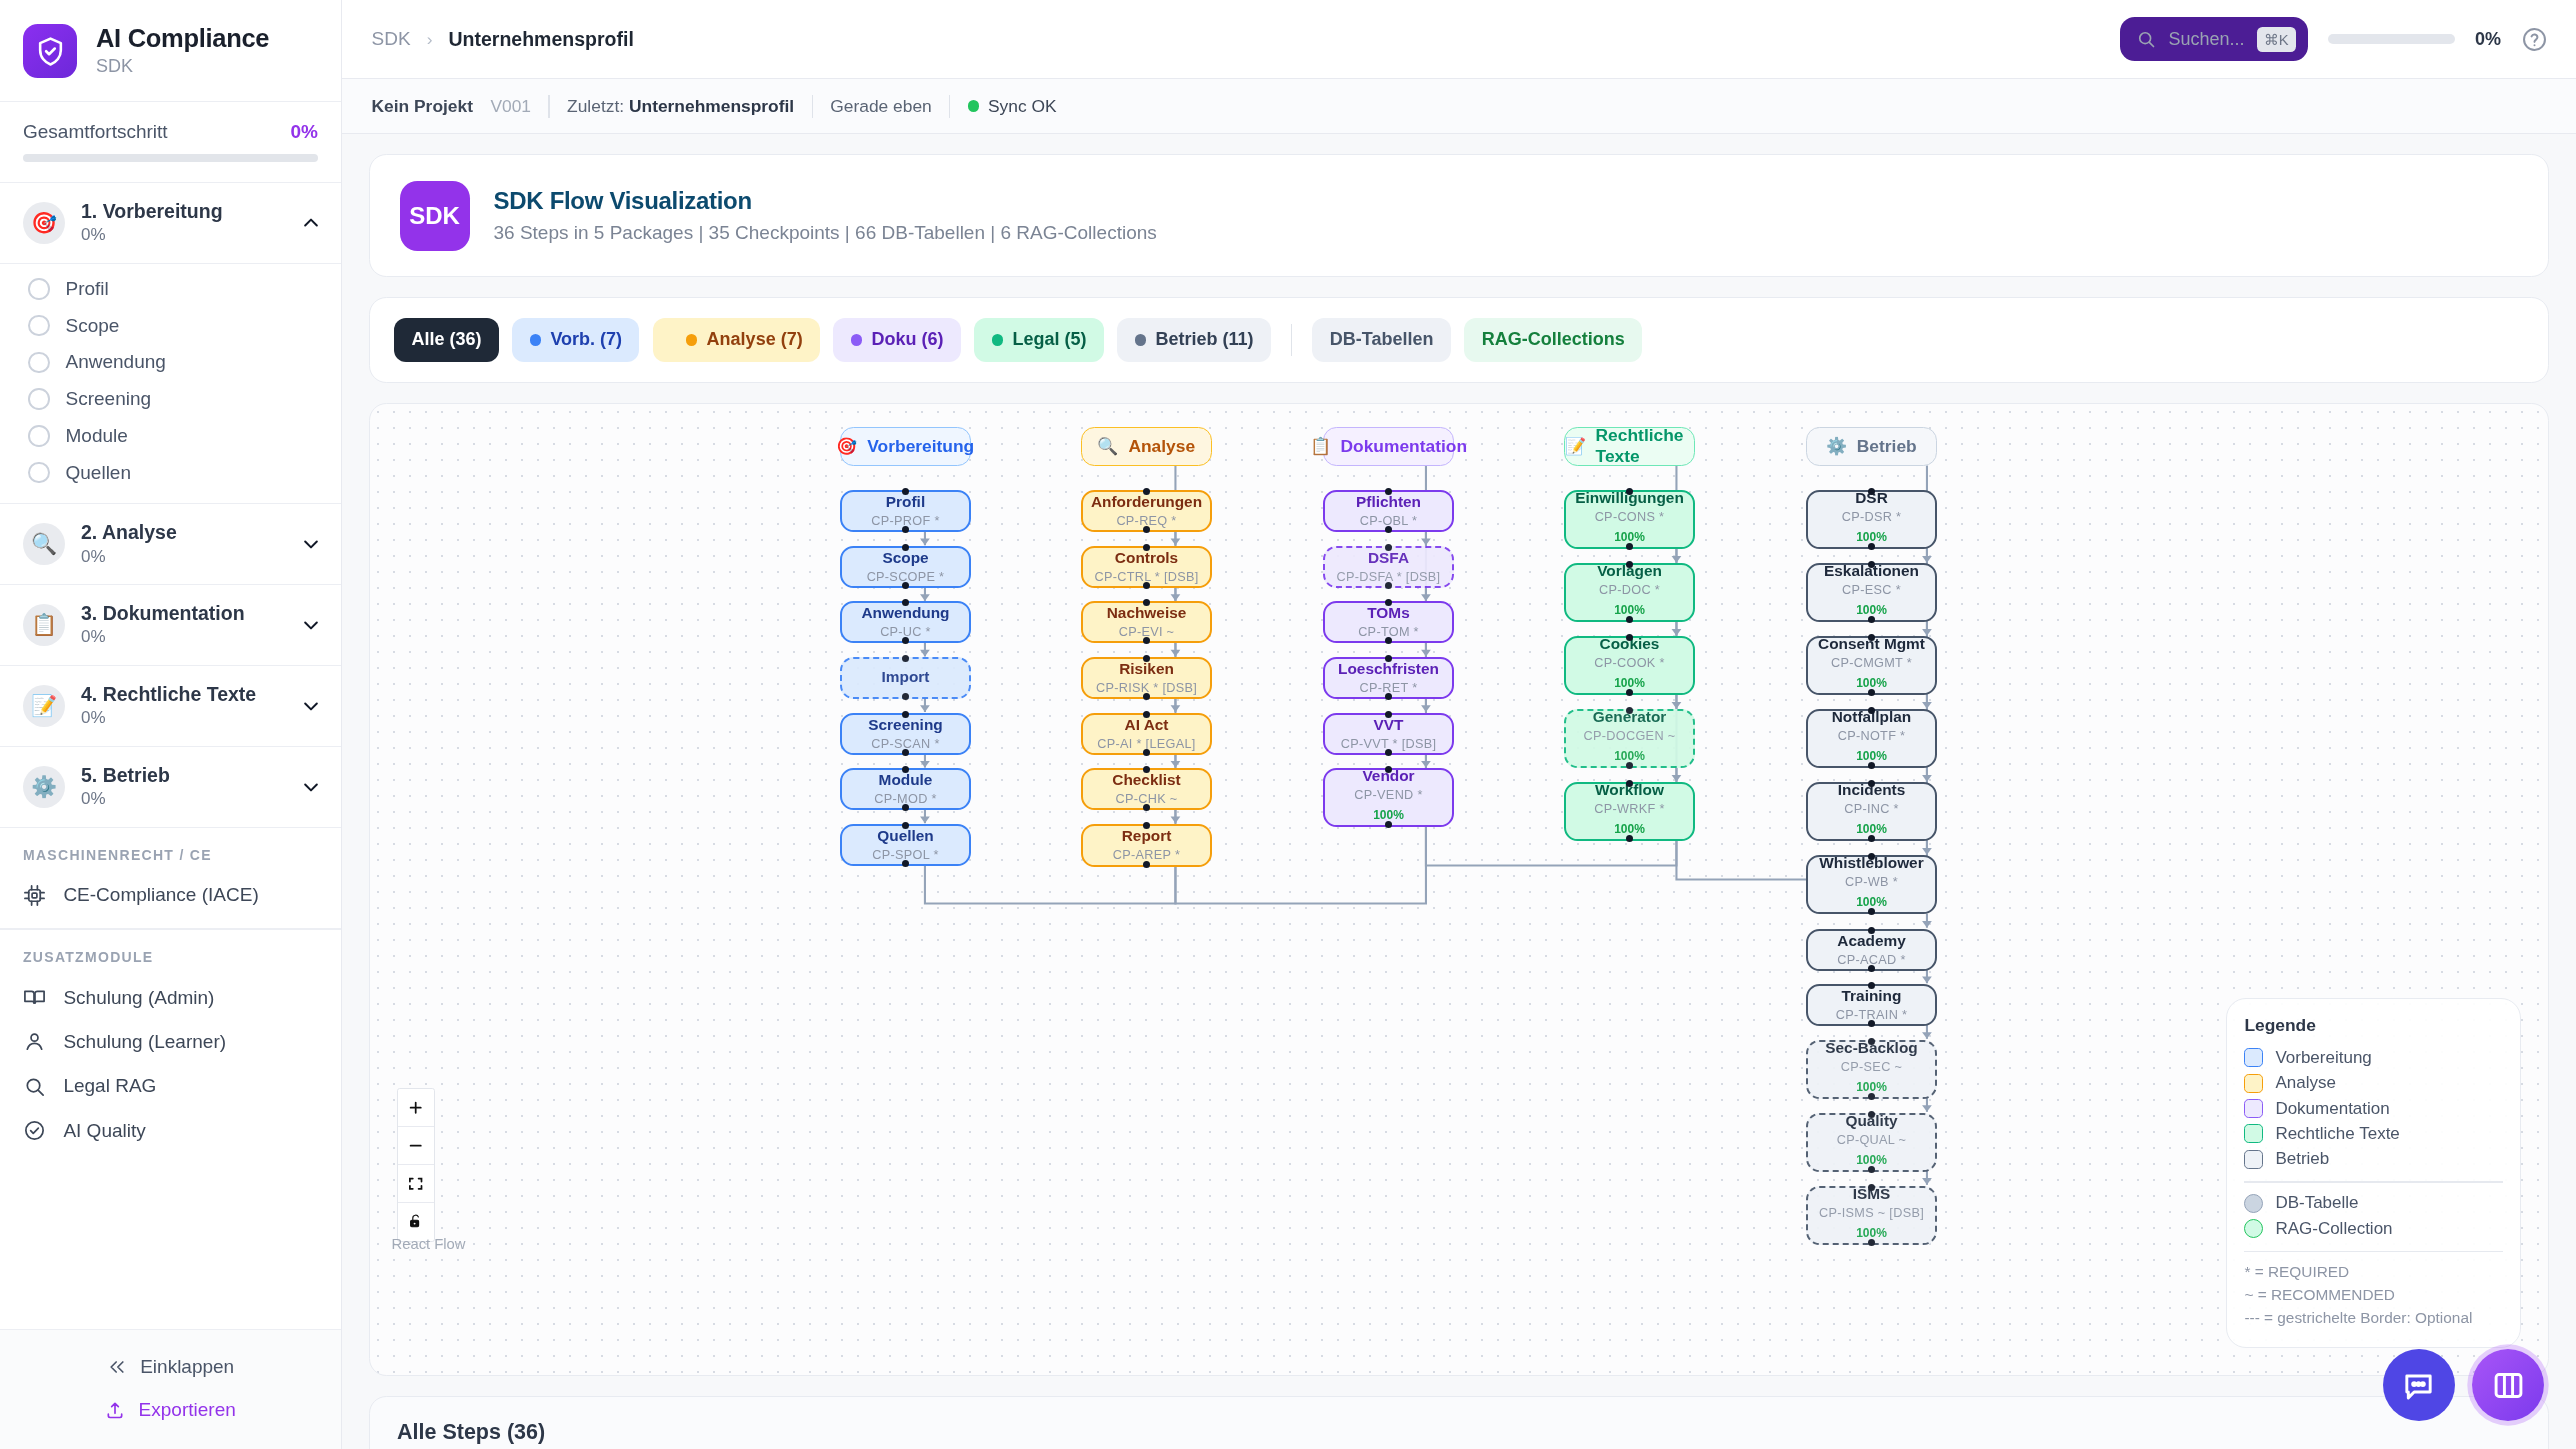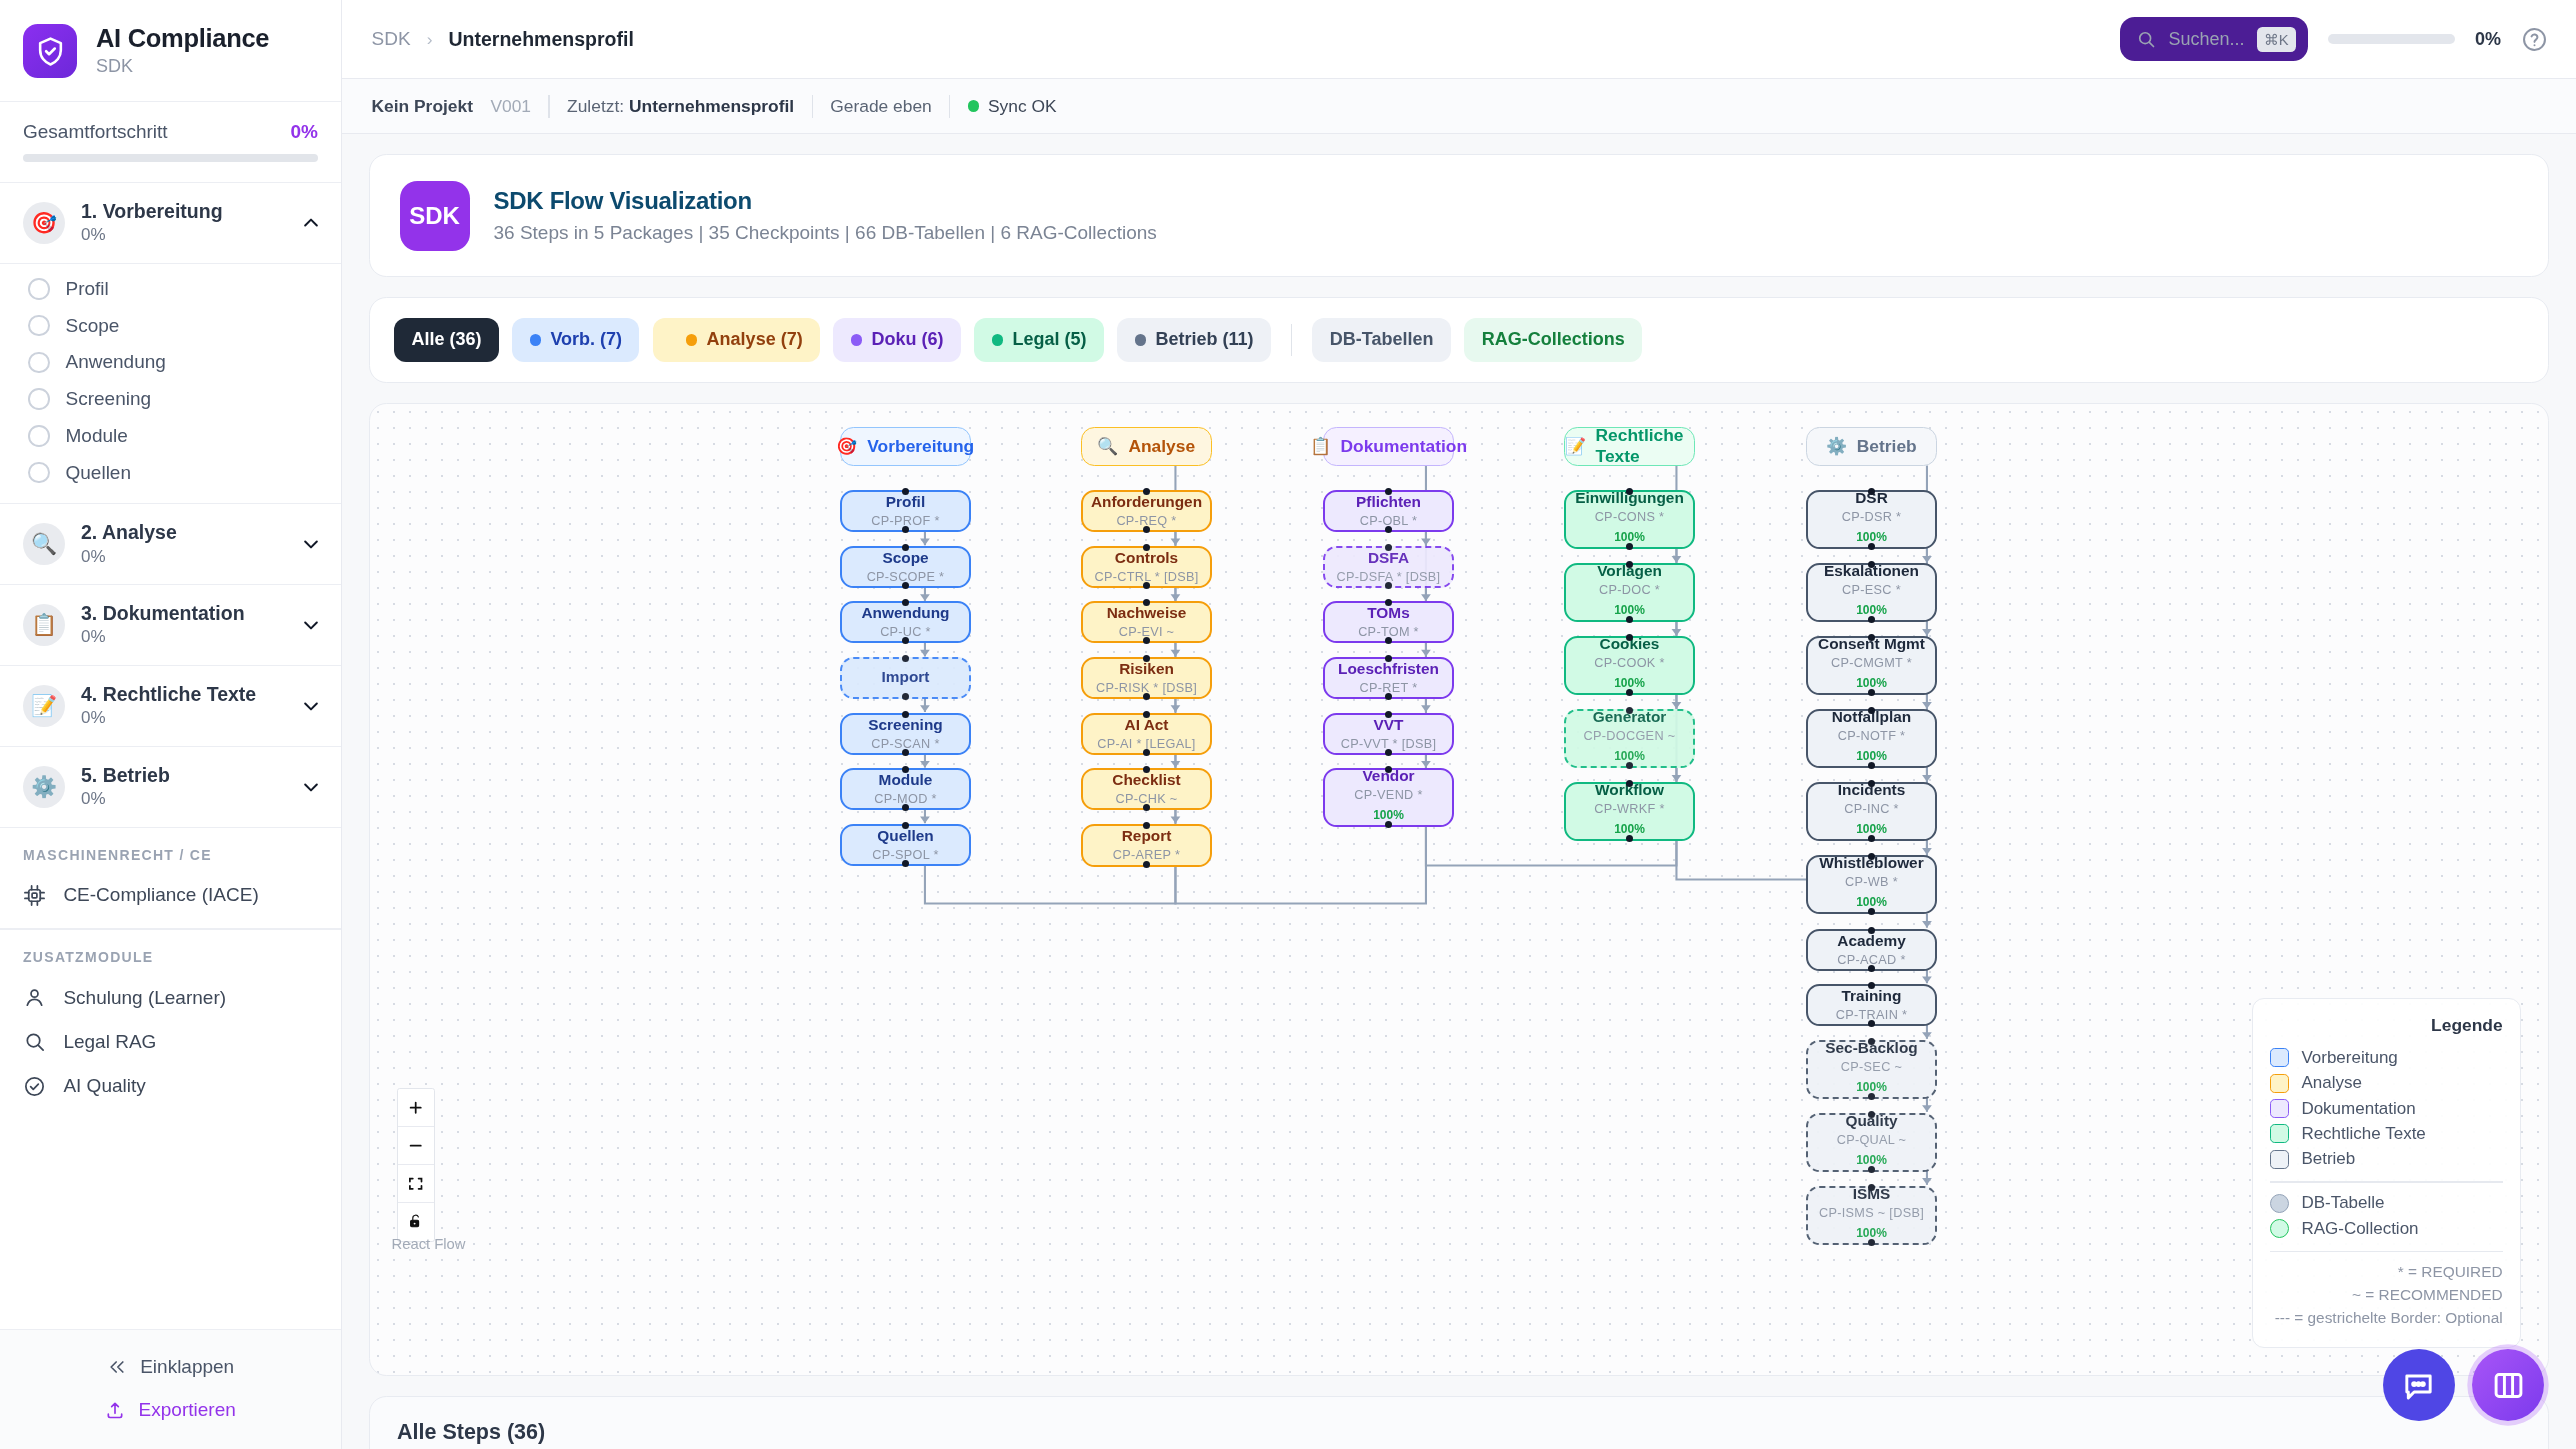--- a/index.html
+++ b/index.html
@@ -160,23 +160,23 @@
   .fl-controls {
     position: absolute; left: 402px; top: 1181px; width: 38px;
     background: #fff; border: 0.7px solid #e3e6ec; border-radius: 2.7px; overflow: hidden; z-index: 6;
   }
   .fl-btn { height: 38px; display: flex; align-items: center; justify-content: center; border-bottom: 0.7px solid #e8eaf0; cursor: pointer; }
   .fl-btn:last-child { border-bottom: none; }
   .fl-btn svg { width: 17.4px; height: 17.4px; }
   .fl-attr { position: absolute; left: 396px; top: 1332px; font-size: 14.8px; color: #a2aab7; z-index: 6; }
 
   .legend {
-    position: absolute; right: 27px; bottom: 27px; width: 269px;
-    background: rgba(255,255,255,0.93); border: 1.3px solid #e8ebf1; border-radius: 12px;
-    padding: 16px 17.4px 17.4px 17.4px; z-index: 5; text-align: right;
+    position: absolute; right: 27px; bottom: 27px; width: 295px;
+    background: rgba(255,255,255,0.93); border: 1.3px solid #e8ebf1; border-radius: 20px;
+    padding: 16px 17.4px 17.4px 17.4px; z-index: 5;
   }
   .legend h4 { font-size: 17.4px; font-weight: 700; color: #2d3748; margin-bottom: 9.4px; }
   .lg-row { display: flex; align-items: center; gap: 12px; padding: 2.7px 0; }
   .lg-sq { width: 19px; height: 19px; border-radius: 4.7px; flex: 0 0 19px; }
   .lg-ci { width: 19px; height: 19px; border-radius: 50%; flex: 0 0 19px; }
   .lg-tx { font-size: 17px; color: #4a5568; }
   .lg-hr { height: 1.3px; background: #e6e9ef; margin: 9.4px 0 8px 0; }
   .lg-note { font-size: 15.4px; color: #8d95a5; line-height: 1.5; }
 
   .steps-card { margin-top: 20px; border-radius: 17.4px 17.4px 0 0; background: #fafbfd; }
@@ -304,20 +304,27 @@
             <rect x="9.5" y="9.5" width="5" height="5" rx="1"></rect>
             <path d="M9 2v4M15 2v4M9 18v4M15 18v4M2 9h4M2 15h4M18 9h4M18 15h4"></path>
           </svg>
         <span>CE-Compliance (IACE)</span>
       </div>
       <div class="sb-divider"></div>
     </div>
 
     <div>
       <div class="sb-group-head">ZUSATZMODULE</div>
+      <div class="sb-link">
+        <svg viewBox="0 0 24 24" fill="none" stroke="#3d4757" stroke-width="1.8" stroke-linecap="round" stroke-linejoin="round">
+            <path d="M2 5.5h7a2.5 2.5 0 0 1 2.5 2.5v10a2 2 0 0 0-2-2H2z"></path>
+            <path d="M22 5.5h-7A2.5 2.5 0 0 0 12.5 8v10a2 2 0 0 1 2-2H22z"></path>
+          </svg>
+        <span>Schulung (Admin)</span>
+      </div>
       <div class="sb-link">
         <svg viewBox="0 0 24 24" fill="none" stroke="#3d4757" stroke-width="1.8" stroke-linecap="round">
             <circle cx="12" cy="8" r="3.6"></circle>
             <path d="M4.5 20c1.3-4 4.1-6 7.5-6s6.2 2 7.5 6"></path>
           </svg>
         <span>Schulung (Learner)</span>
       </div>
       <div class="sb-link">
         <svg viewBox="0 0 24 24" fill="none" stroke="#3d4757" stroke-width="1.8" stroke-linecap="round">
             <circle cx="11" cy="11" r="6.5"></circle>

